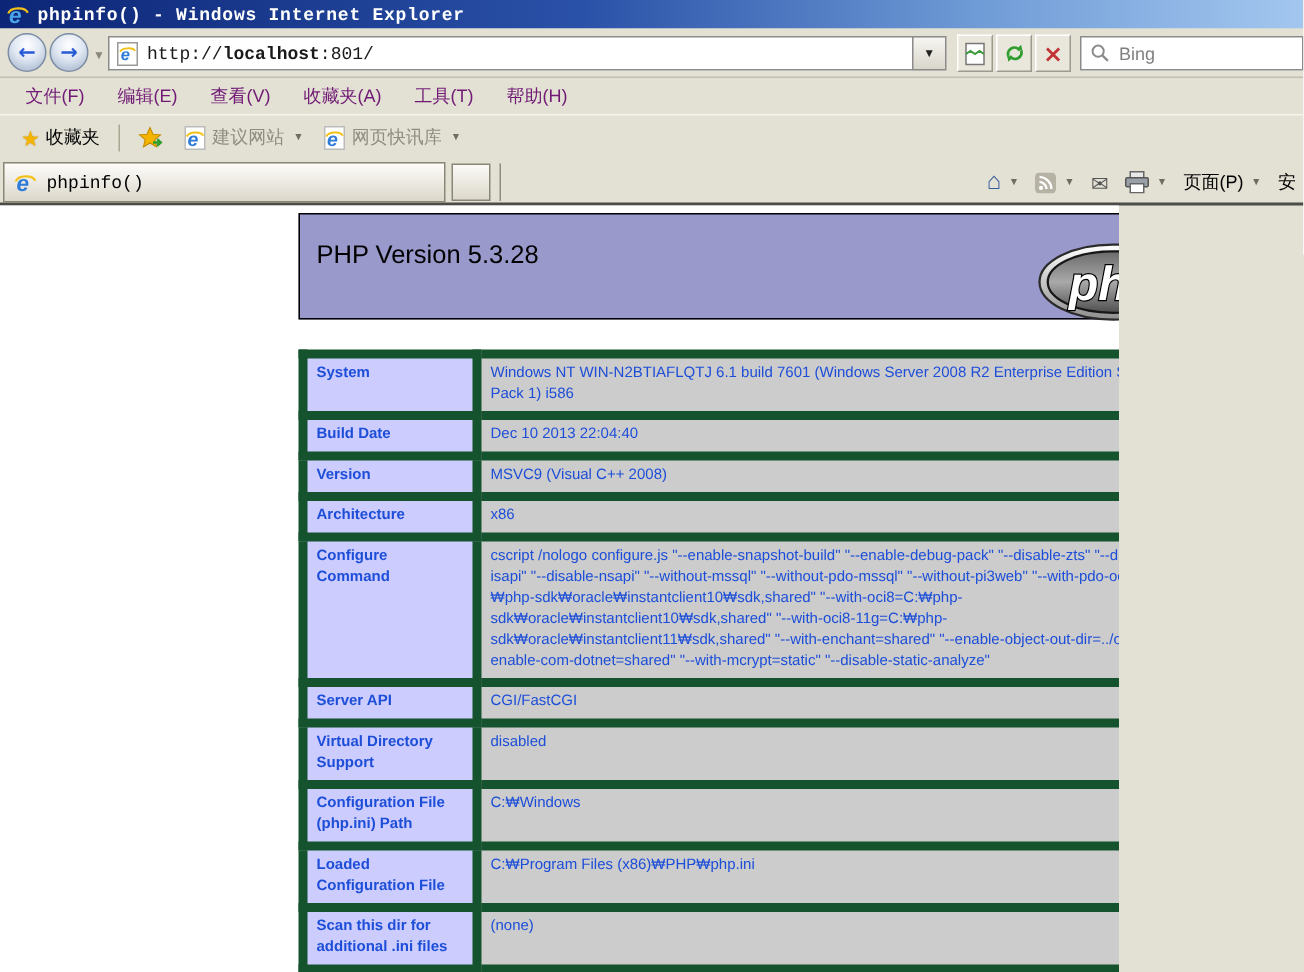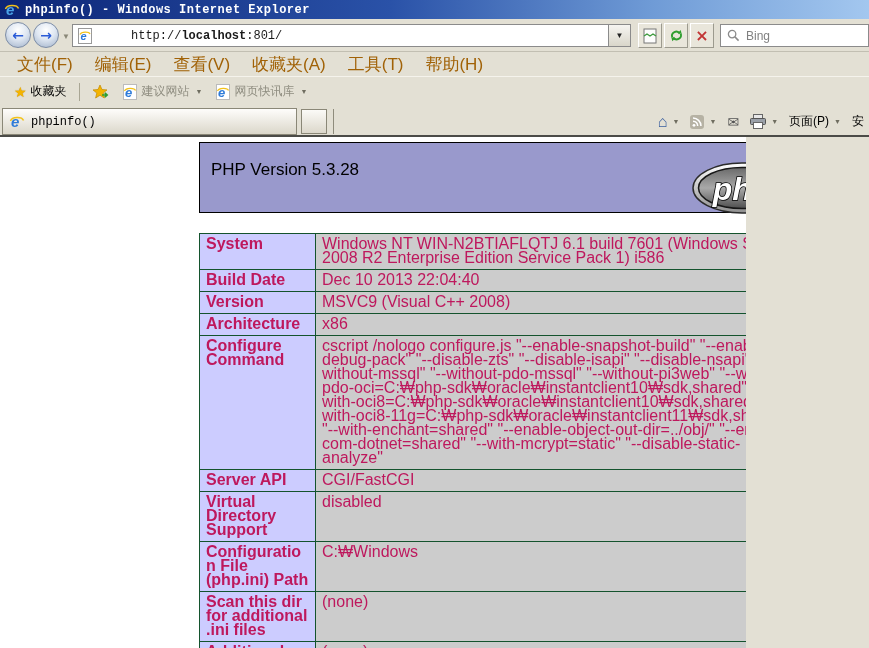--- a/index.html
+++ b/index.html
@@ -29,21 +29,21 @@
     border:1px solid #7d8da6; display:flex; align-items:center; justify-content:center;
     font:bold 14px "DejaVu Sans", sans-serif; color:#2a5bd7;
   }
   .navbtn.back { left:5px; }
   .navbtn.fwd  { left:33px; }
   .nav-chevron { position:absolute; left:62px; top:13px; font-size:8px; color:#8a8878; }
   .addr-field {
     position:absolute; left:72px; top:5px; width:536px; height:23px; background:#fff;
     border:1px solid #8b8b8b; border-right:none; display:flex; align-items:center; padding-left:4px; gap:5px;
   }
-  .addr-url { font:12px "Liberation Mono", monospace; color:#1a1a1a; white-space:nowrap;margin-left:33px; }
+  .addr-url { font:12px "Liberation Mono", monospace; color:#1a1a1a; white-space:nowrap; }
   .addr-url b { font-weight:bold; }
   .addr-drop {
     position:absolute; left:608px; top:5px; width:23px; height:23px;
     background:linear-gradient(#f6f5f1,#d9d6ca); border:1px solid #8b8b8b;
     font-size:8px; color:#222; display:flex; align-items:center; justify-content:center;
   }
   .tool-btn {
     position:absolute; top:4px; width:24px; height:25px;
     background:#e9e6db; border:1px solid; border-color:#ffffff #9c9a8e #9c9a8e #ffffff;
     display:flex; align-items:center; justify-content:center;
@@ -55,21 +55,21 @@
     position:absolute; left:720px; top:5px; width:149px; height:23px; background:#fff;
     border:1px solid #8b8b8b; display:flex; align-items:center; gap:6px; padding-left:6px;
   }
   .search-text { font-size:12px; color:#808080; }
 
   
   .menubar {
     position:absolute; top:52px; left:0; width:869px; height:24px; background:#e3e0d4;
     display:flex; align-items:center; padding-left:6px;
   }
-  .menu-item { font-size:17px; color:#a16207; padding:3px 11px; white-space:nowrap; }
+  .menu-item { font-size:12px; color:#701a75; padding:3px 11px; white-space:nowrap; }
 
   
   .favbar {
     position:absolute; top:76px; left:0; width:869px; height:30px; background:#e3e0d4;
     border-top:1px solid #f5f3ec; display:flex; align-items:center; padding-left:8px;
   }
   .fav-btn { display:flex; align-items:center; gap:4px; font-size:12px; color:#000; padding:3px 6px; }
   .fav-sep { width:1px; height:18px; background:#a9a694; margin:0 6px; }
   .fav-gray { color:#8f8d80; }
   .star { color:#f4b400; font-size:14px; line-height:1; text-shadow:0 0 1px #b07c00; }
@@ -105,22 +105,22 @@
     background:#fff; overflow:hidden;
   }
   .php-wrap { margin:5px 0 0 199px; width:600px; font-family:"Liberation Sans", sans-serif; }
   .php-header {
     position:relative; height:71px; background:var(--header-bg,#9999cc); border:1px solid #000;
   }
   .php-title { position:absolute; left:11px; top:17px; font-size:17px; font-weight:400; color:#000; }
   .php-logo { position:absolute; right:6px; top:19px; }
   .php-table { width:600px; margin-top:20px; border-collapse:collapse; table-layout:fixed; }
   .php-table td {
-    border:1px solid #14532d; padding:3px 6px 4px 6px; vertical-align:top;
-    font-size:16px; line-height:14px; color:#be185d; overflow-wrap:break-word;
+    border:6px solid #14532d; padding:3px 6px 4px 6px; vertical-align:top;
+    font-size:10px; line-height:14px; color:#1d4ed8; overflow-wrap:break-word;
   }
   td.cell-label { background:var(--label-bg,#ccccff); font-weight:bold; }
   td.cell-value { background:var(--value-bg,#cccccc); }
 
   .eicon { display:inline-flex; width:16px; height:16px; flex:none; }
   svg { display:block; }
 </style>
 </head>
 <body>
 
@@ -346,20 +346,24 @@
             </tr>
           <tr>
               <td class="cell-label">Virtual Directory Support</td>
               <td class="cell-value">disabled</td>
             </tr>
           <tr>
               <td class="cell-label">Configuration File (php.ini) Path</td>
               <td class="cell-value">C:₩Windows</td>
             </tr>
           <tr>
+              <td class="cell-label">Loaded Configuration File</td>
+              <td class="cell-value">C:₩Program Files (x86)₩PHP₩php.ini</td>
+            </tr>
+          <tr>
               <td class="cell-label">Scan this dir for additional .ini files</td>
               <td class="cell-value">(none)</td>
             </tr>
           <tr>
               <td class="cell-label">Additional .ini files parsed</td>
               <td class="cell-value">(none)</td>
             </tr>
         </tbody>
       </table>
 

